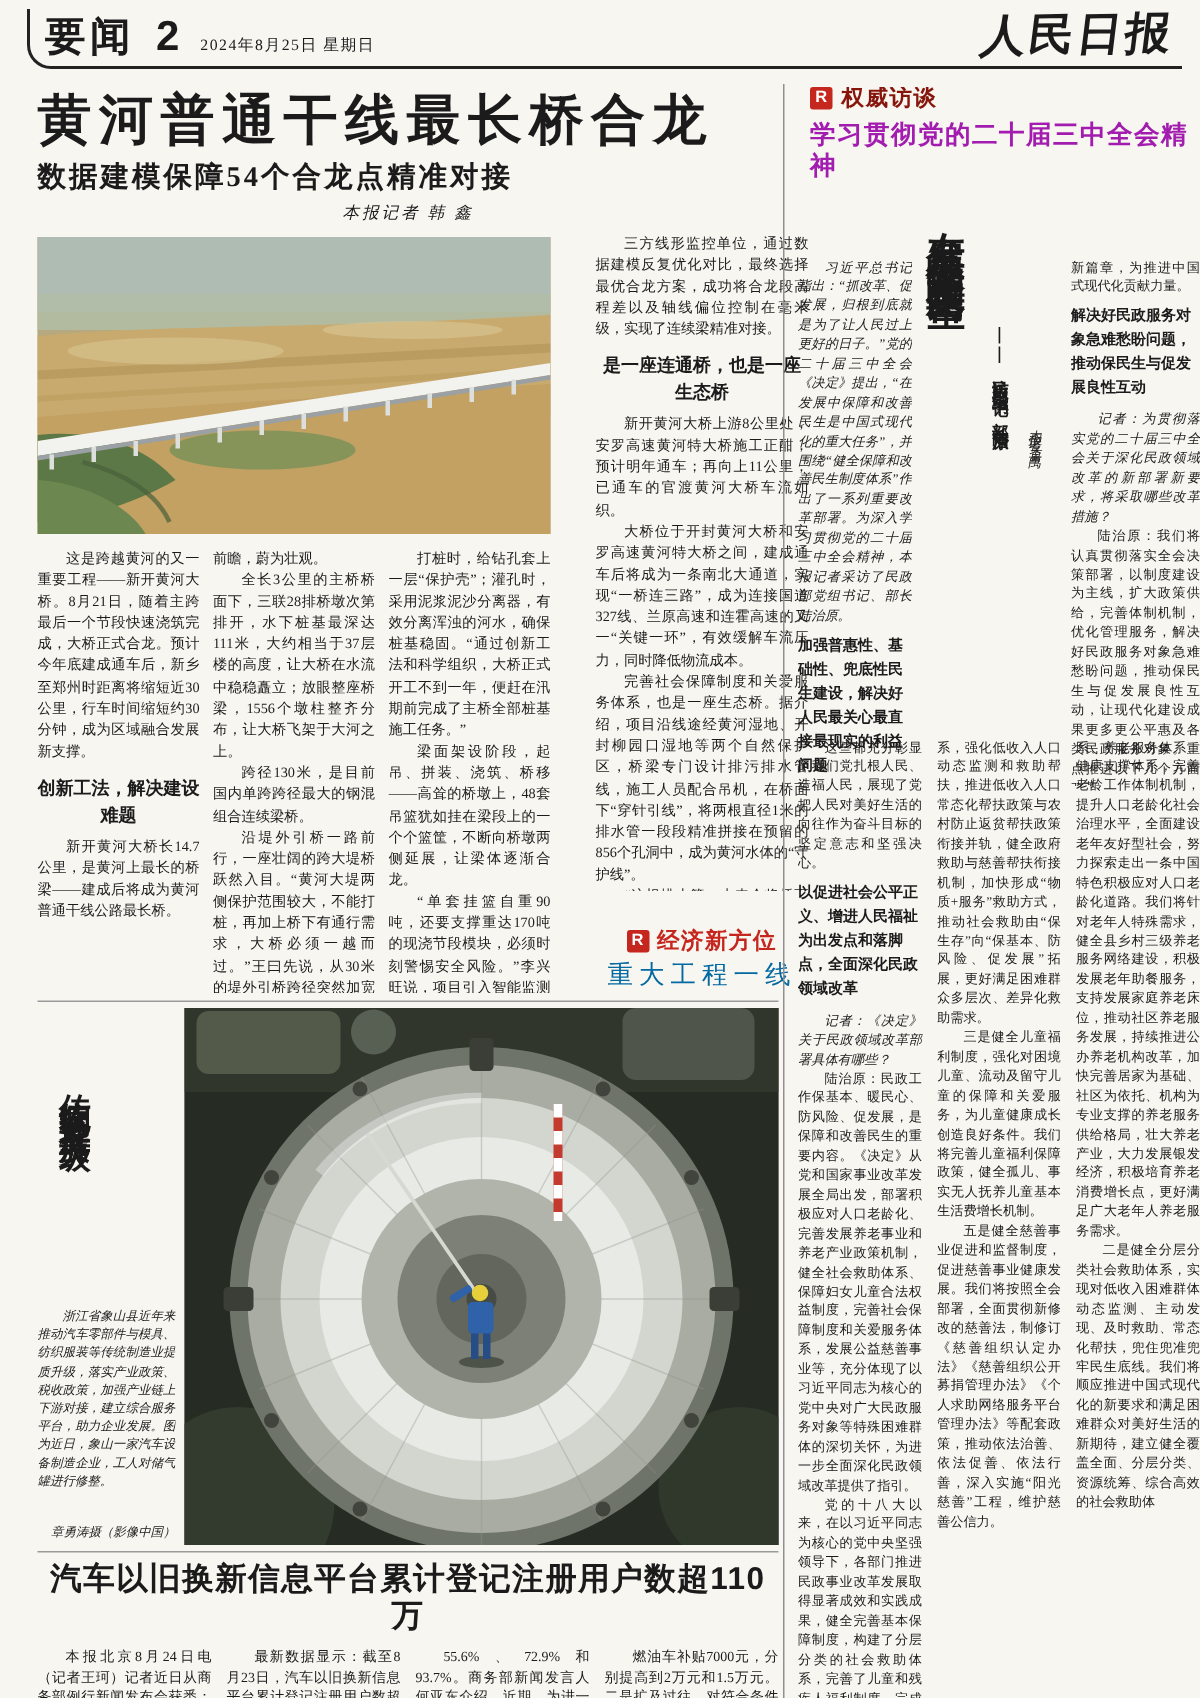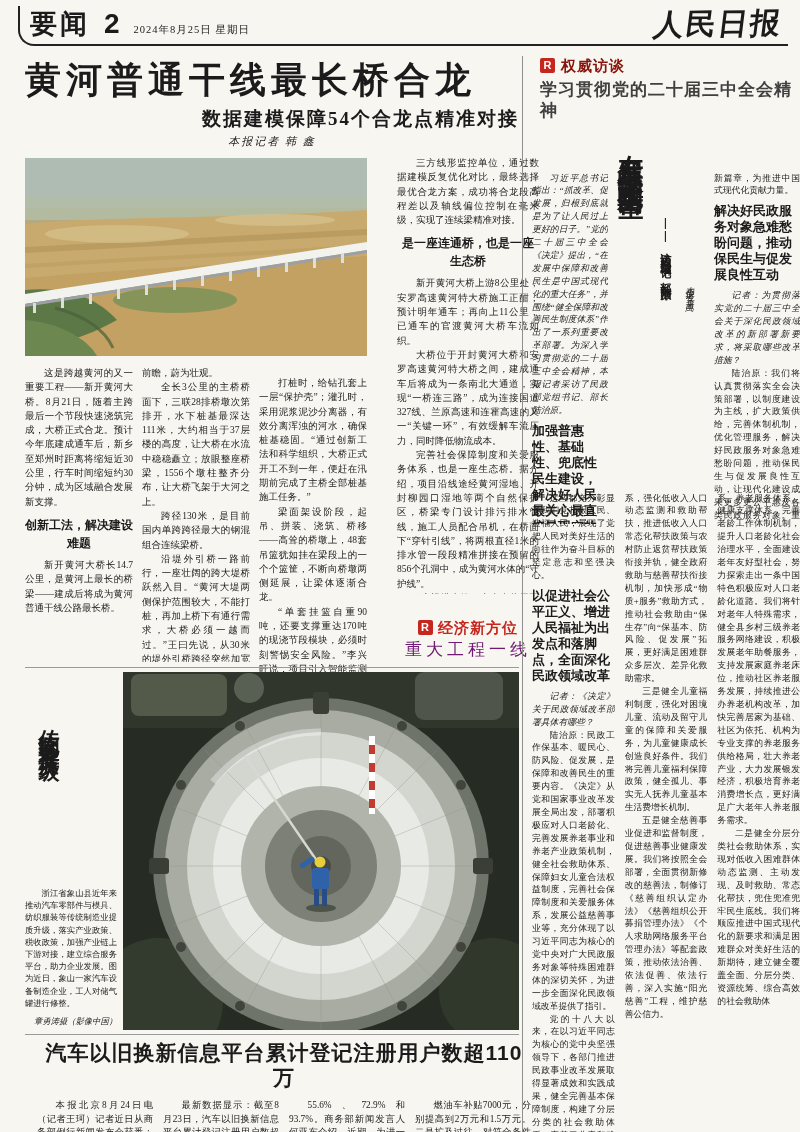--- a/index.html
+++ b/index.html
@@ -21,72 +21,72 @@
     letter-spacing:2px;margin-right:2px;}
   
   .col{position:absolute;overflow:hidden;font-size:9.5px;line-height:14.3px;text-align:justify;}
   .col p,.acol p,.bcol p,.ivc p{margin:0;text-indent:2em;}
   .kai{font-style:italic;}
   .h3{font-family:"Liberation Sans",sans-serif;font-weight:700;font-size:12px;
     line-height:18px;text-align:center;margin:7px 0 6px;text-indent:0;}
   
   #bridge{position:absolute;left:25px;top:56px;width:494px;}
   #bridge h1{margin:2px 0 0;text-align:left;font:900 36px/1.2 "Liberation Sans",sans-serif;letter-spacing:5px;}
-  #bridge h2{margin:7px 0 3px;text-align:right;font:700 19px/1.2 "Liberation Serif",serif;letter-spacing:2px;}
+  #bridge h2{margin:7px 0 3px;text-align:left;font:700 19px/1.2 "Liberation Serif",serif;letter-spacing:2px;}
   .byline{text-align:center;font-size:11px;font-style:italic;letter-spacing:2px;}
   #bbody{position:relative;height:506px;margin-top:7px;}
   .photo{position:absolute;left:0;top:2px;width:342px;height:198px;margin:0;background:#b9ab85;}
   .photo svg,.mphoto svg{display:block;width:100%;height:100%;}
   .colA{left:352px;top:0;width:142px;height:506px;margin-left:20px;}
   .colA-text{height:438px;overflow:hidden;}
   .c1{left:0;top:210px;width:108px;height:296px;}
   .c2{left:117px;top:210px;width:108px;height:296px;}
-  .c3{left:234px;top:220px;width:108px;height:296px;}
+  .c3{left:234px;top:210px;width:108px;height:296px;}
   .eco{position:absolute;left:0;right:0;bottom:4px;text-align:center;}
   .eco-l1{display:flex;justify-content:center;align-items:center;gap:5px;color:#c5261d;
     font:800 15px/1 "Liberation Sans",sans-serif;letter-spacing:1px;}
-  .eco-l2{color:#701a75;font:400 17px/1 "Liberation Sans",sans-serif;letter-spacing:4px;margin-top:6px;}
+  .eco-l2{color:#0369a1;font:400 17px/1 "Liberation Sans",sans-serif;letter-spacing:4px;margin-top:6px;}
   .sq{width:15px;height:15px;border-radius:2px;background:#c5261d;color:#fff;
     font:800 11px/15px "Liberation Sans",sans-serif;text-align:center;display:inline-block;flex:none;}
   
   .rule{position:absolute;border-top:1px solid #9a9a9a;}
   #vline{position:absolute;left:522px;top:56px;height:1076px;border-left:1px solid #8f8f8f;}
   
   #mfg{position:absolute;left:25px;top:672px;width:494px;height:358px;}
   .vt{position:absolute;left:10px;top:40px;writing-mode:vertical-rl;
     font:900 21px "Liberation Sans",sans-serif;letter-spacing:4px;}
-  .mcap{position:absolute;left:0;top:216px;width:92px;height:126px;overflow:hidden;
-    font-size:8.3px;line-height:12.2px;text-align:justify;}
+  .mcap{position:absolute;left:0;top:200px;width:92px;height:126px;overflow:hidden;
+    font-size:8.3px;line-height:12.2px;text-align:justify;font-style:italic;}
   .mcap p{margin:0;text-indent:2em;}
   .mcredit{position:absolute;left:0;top:344px;width:92px;font-size:8.3px;font-style:italic;text-align:right;}
   .mphoto{position:absolute;left:98px;top:0;width:396px;height:358px;margin:0;background:#262b23;}
   
-  #auto{position:absolute;left:37px;top:1040px;width:494px;height:92px;overflow:hidden;}
+  #auto{position:absolute;left:25px;top:1040px;width:494px;height:92px;overflow:hidden;}
   .auto-h{margin:0 0 9px;text-align:center;font:900 21px/1.2 "Liberation Sans",sans-serif;letter-spacing:1px;}
   .acols{display:flex;gap:10px;}
   .acol{flex:1;font-size:9.3px;line-height:13.5px;text-align:justify;overflow:hidden;}
   
   #iv{position:absolute;left:532px;top:58px;width:268px;height:1074px;overflow:hidden;}
   .tagrow{display:flex;align-items:center;gap:6px;padding-left:8px;}
   .tag{font:800 15px/1 "Liberation Sans",sans-serif;color:#86150c;letter-spacing:1px;}
-  .ivtitle{margin:6px 0 0;padding-left:8px;color:#404040;
+  .ivtitle{margin:6px 0 0;padding-left:8px;color:#a21caf;
     font:700 17px/1.25 "Liberation Sans",sans-serif;letter-spacing:1px;}
   .ivtop{position:relative;height:352px;margin-top:10px;}
   .ivc{overflow:hidden;font-size:8.8px;line-height:12.9px;text-align:justify;margin-top:40px;}
   .tl{position:absolute;left:0;top:0;width:76px;height:352px;}
   .tr2{position:absolute;left:182px;top:0;width:86px;height:352px;}
   .vhead{position:absolute;left:82px;top:2px;height:348px;writing-mode:vertical-rl;
     font:900 26px "Liberation Sans",sans-serif;letter-spacing:4px;}
   .vsub{position:absolute;left:126px;top:86px;height:266px;writing-mode:vertical-rl;
     font:700 11px "Liberation Sans",sans-serif;letter-spacing:2px;}
   .vby{position:absolute;left:152px;top:148px;height:204px;writing-mode:vertical-rl;
     font-size:8.5px;font-style:italic;letter-spacing:2px;}
   .ivbot{display:flex;gap:10px;margin-top:8px;height:640px;overflow:hidden;}
   .bcol{flex:1;overflow:hidden;font-size:8.8px;line-height:12.9px;text-align:justify;}
-  .ivh{font-family:"Liberation Sans",sans-serif;font-weight:700;font-size:13px;
+  .ivh{font-family:"Liberation Sans",sans-serif;font-weight:700;font-size:10px;
     line-height:16px;margin:6px 0;text-indent:0 !important;text-align:left;}
 </style>
 </head>
 <body>
 
 <header id="hdr">
   <span class="sec">要闻</span>
   <span class="pg">2</span>
   <span class="date">2024年8月25日 星期日</span>
   <span class="spacer"></span>

